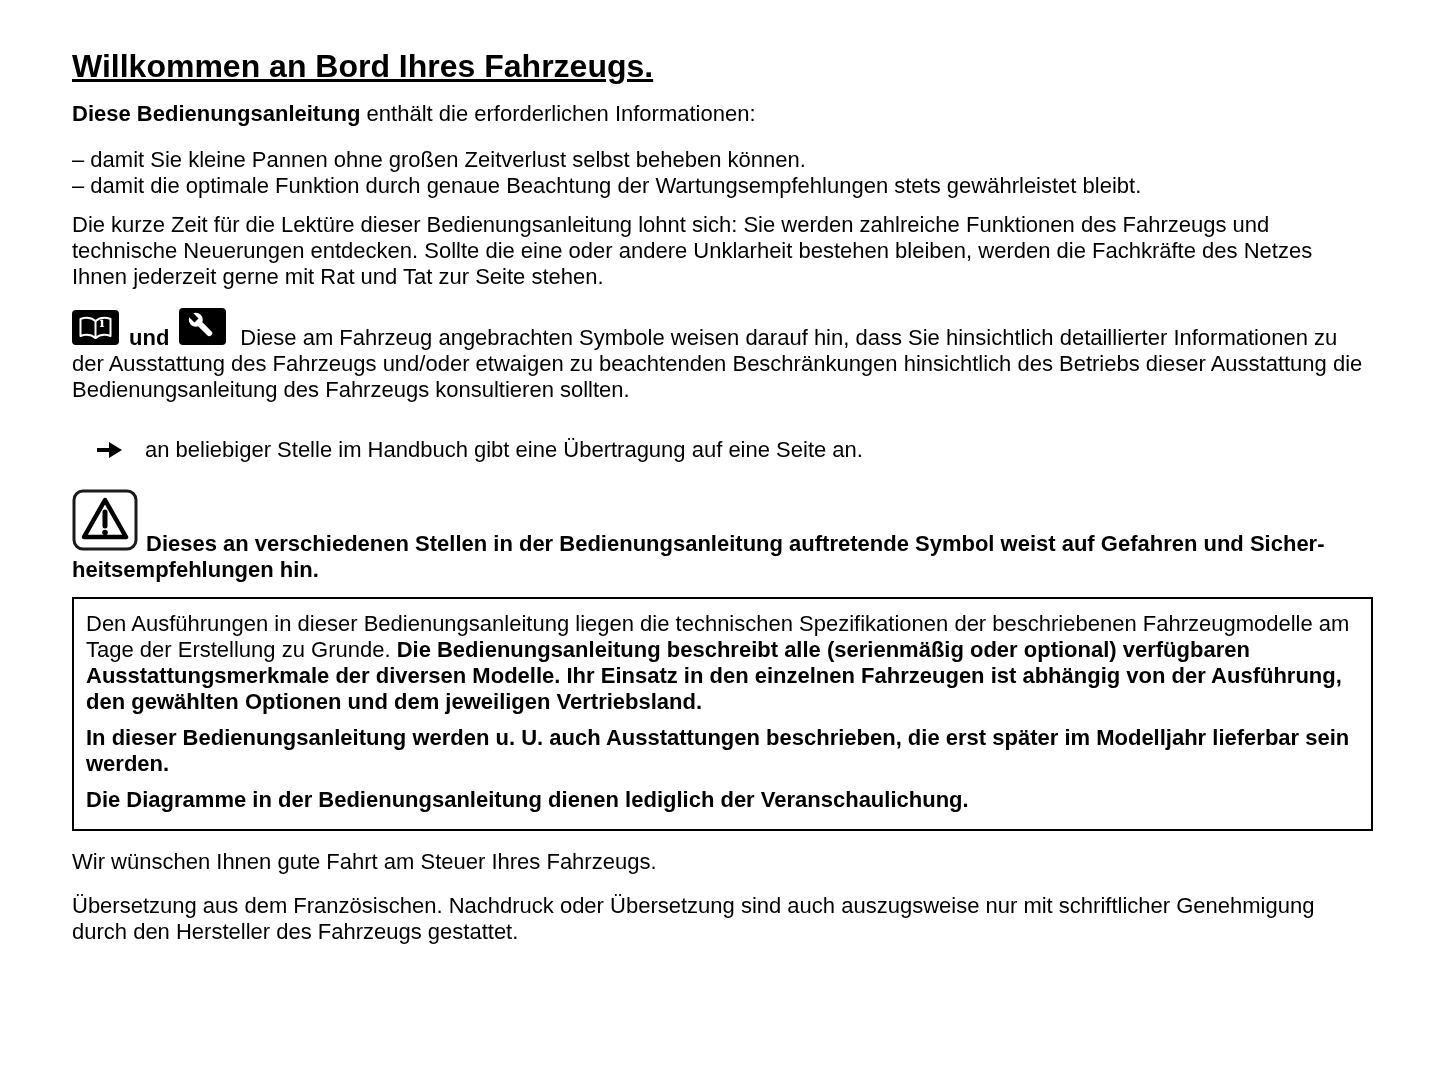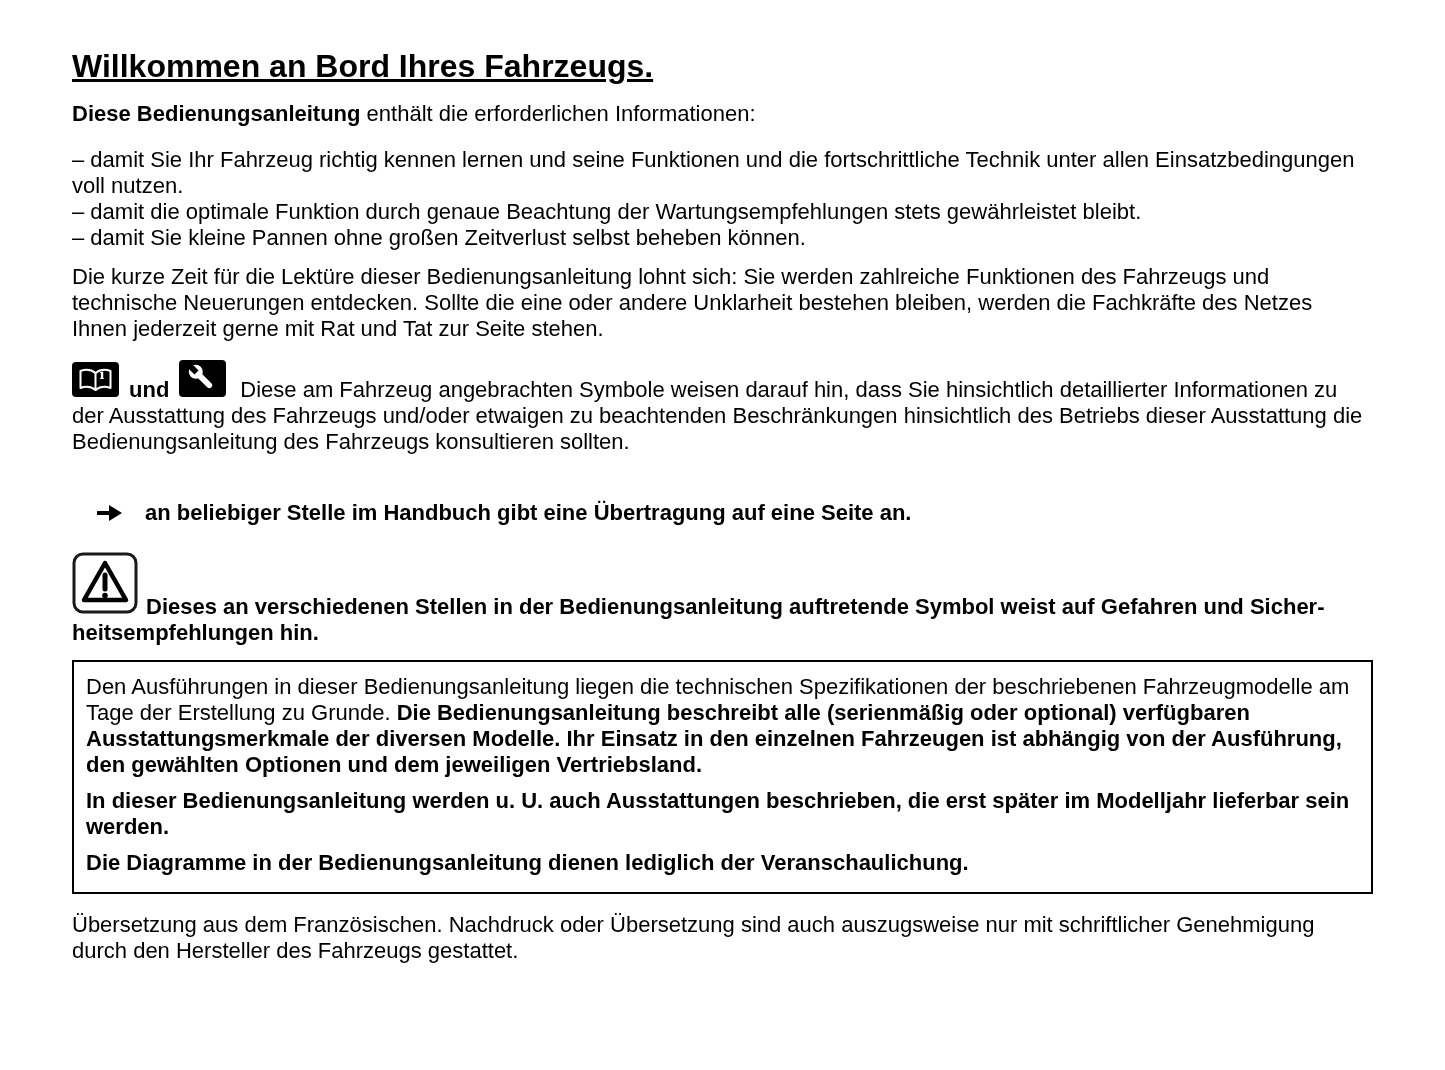--- a/index.html
+++ b/index.html
@@ -39,23 +39,22 @@
 
   .symbols-para { margin-top: 18px; }
   .symbols-para .icon-box {
     display: inline-block;
     vertical-align: baseline;
   }
   .connector { margin: 0 10px; font-weight: bold; }
   .after-icons { margin-left: 14px; }
 
   .arrow-note {
-    margin-top: 45px;
+    margin-top: 34px;
     padding-left: 24px;
-    font-weight: bold;
   }
   .arrow-note .arrow { vertical-align: -2px; }
   .arrow-note .note-text { margin-left: 22px; }
 
   .warning-para {
     margin-top: 24px;
     font-weight: 700;
   }
   .warning-para .warn-icon { vertical-align: baseline; margin-right: 8px; }
 
@@ -74,23 +73,22 @@
 </head>
 <body>
 
 <div class="page">
 
   <h1 class="title">Willkommen an Bord Ihres Fahrzeugs.</h1>
 
   <p class="lead"><b>Diese Bedienungsanleitung</b><span> enthält die erforderlichen Informationen:</span></p>
 
   <div class="bullets">
-    <p>– damit Sie Ihr Fahrzeug richtig kennen lernen und seine Funktionen und die fortschrittliche Technik unter allen Einsatzbedin­gungen voll nutzen.</p>
+    <p>– damit Sie kleine Pannen ohne großen Zeitverlust selbst beheben können.</p>
     <p>– damit die optimale Funktion durch genaue Beachtung der Wartungsempfehlungen stets gewährleistet bleibt.</p>
-    <p>– damit Sie kleine Pannen ohne großen Zeitverlust selbst beheben können.</p>
   </div>
 
   <p class="para-lekture">Die kurze Zeit für die Lektüre dieser Bedienungsanleitung lohnt sich: Sie werden zahlreiche Funktionen des Fahrzeugs und technische Neuerungen entdecken. Sollte die eine oder andere Unklarheit bestehen bleiben, werden die Fachkräfte des Netzes Ihnen jederzeit gerne mit Rat und Tat zur Seite stehen.</p>
 
 
   <p class="symbols-para"><span class="icon-box"><svg width="47" height="35" viewBox="0 0 47 35" aria-hidden="true">
           <rect x="0" y="0" width="47" height="35" rx="4" fill="#000"></rect>
           <g stroke="#fff" stroke-width="2" fill="none" stroke-linejoin="round" stroke-linecap="round">
             <path d="M23.5 11 C19.5 7.8 13.5 7.2 8.5 9 L8.5 26 C13.5 24.2 19.5 24.8 23.5 28"></path>
             <path d="M23.5 11 C27.5 7.8 33.5 7.2 38.5 9 L38.5 26 C33.5 24.2 27.5 24.8 23.5 28"></path>
@@ -117,16 +115,17 @@
           <path d="M33 23 L33 37" stroke="#000" stroke-width="5" stroke-linecap="round"></path>
           <circle cx="33" cy="43.5" r="2.8" fill="#000"></circle>
         </svg></span><span>Dieses an verschiedenen Stellen in der Bedienungsanleitung auftretende Symbol weist auf Gefahren und Sicher­heitsempfehlungen hin.</span></p>
 
   <div class="notice-box">
     <p><span>Den Ausführungen in dieser Bedienungsanleitung liegen die technischen Spezifikationen der beschriebenen Fahrzeugmodelle am Tage der Erstellung zu Grunde. </span><b>Die Bedienungsanleitung beschreibt alle (serienmäßig oder optional) verfügbaren Ausstattungsmerkmale der diversen Modelle. Ihr Einsatz in den einzelnen Fahrzeugen ist abhängig von der Ausfüh­rung, den gewählten Optionen und dem jeweiligen Vertriebsland.</b></p>
     <p class="bold">In dieser Bedienungsanleitung werden u. U. auch Ausstattungen beschrieben, die erst später im Modelljahr lieferbar sein werden.</p>
     <p class="bold">Die Diagramme in der Bedienungsanleitung dienen lediglich der Veranschaulichung.</p>
   </div>
 
+  <p class="closing-wish">Wir wünschen Ihnen gute Fahrt am Steuer Ihres Fahrzeugs.</p>
 
   <p class="closing-copy">Übersetzung aus dem Französischen. Nachdruck oder Übersetzung sind auch auszugsweise nur mit schriftlicher Genehmigung durch den Hersteller des Fahrzeugs gestattet.</p>
 
 </div>
 
 </body></html>

